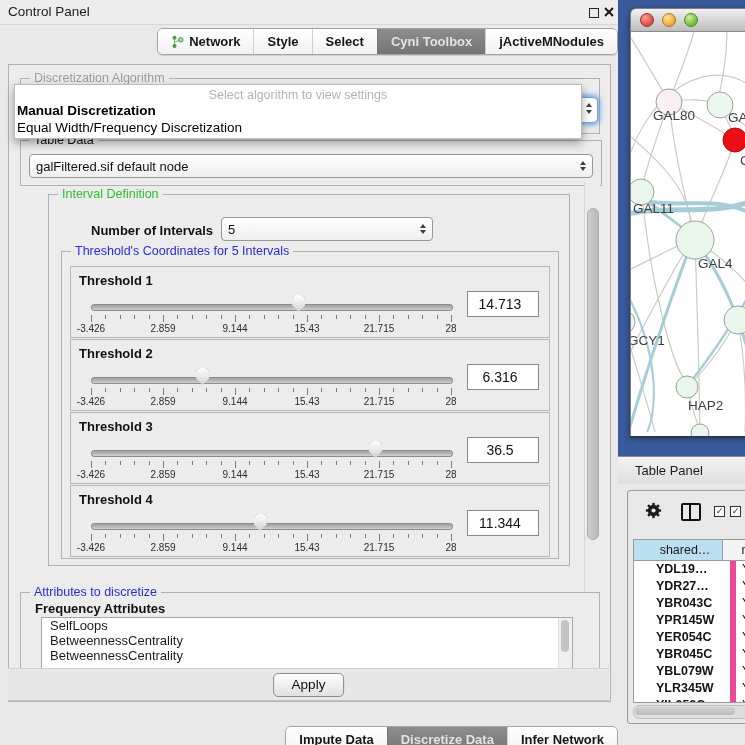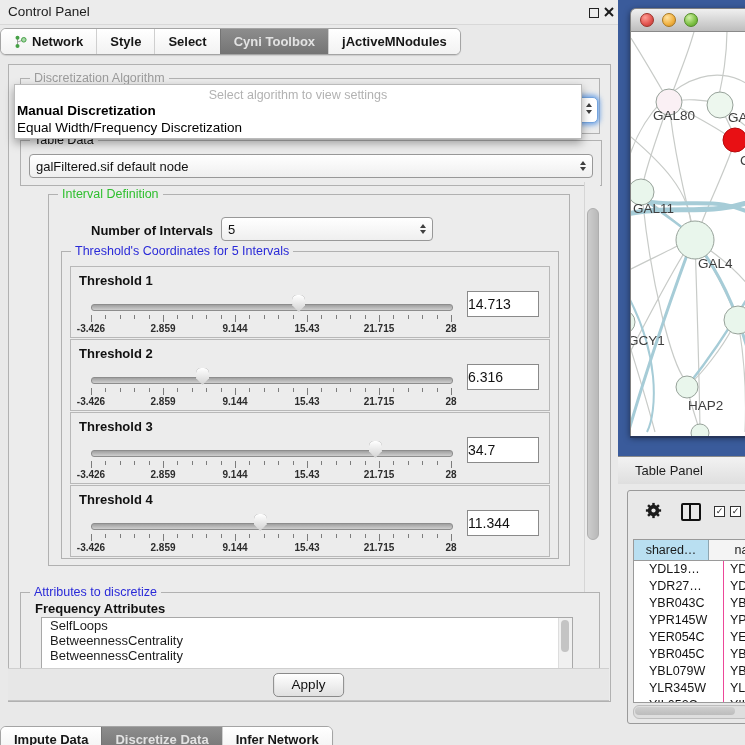--- a/index.html
+++ b/index.html
@@ -5,21 +5,21 @@
   html,body{margin:0;padding:0;}
   body{font-family:"Liberation Sans", sans-serif; -webkit-font-smoothing:antialiased;}
   #screen{position:relative;width:745px;height:745px;background:#e9e9e9;overflow:hidden;}
 
   
   .cp-titlebar{position:absolute;left:0;top:0;width:618px;height:24px;background:#ececec;border-bottom:1px solid #d8d8d8;}
   .cp-title{position:absolute;left:8px;top:4px;font-size:13.5px;color:#1d1d1d;}
   .win-float{position:absolute;left:589px;top:8px;width:8px;height:8px;border:1.5px solid #222;cursor:pointer;}
   .win-close{position:absolute;left:604px;top:7px;cursor:pointer;}
 
-  .tabbar{position:absolute;left:0;width:618px;display:flex;justify-content:flex-start;}
+  .tabbar{position:absolute;left:0;width:618px;display:flex;justify-content:flex-end;}
   .tabbar.top{top:28px;}
   .tabbar.bottom{top:726px;}
   .tabbar-box{display:flex;background:#fdfdfd;border:1px solid #a4a4a4;border-radius:6px;overflow:hidden;height:25px;box-shadow:0 1px 1px rgba(0,0,0,.12);}
   .tab{display:flex;align-items:center;gap:5px;padding:0 13px;font-weight:bold;font-size:13px;line-height:25px;color:#161616;position:relative;cursor:pointer;background:linear-gradient(#ffffff,#f2f2f2);}
   .tab:not(:first-child){border-left:1px solid #cfcfcf;}
   .tab.selected{background:linear-gradient(#8d8d8d,#747474);color:#e3e3e3;border-left-color:#747474;}
 
   .cp-body{position:absolute;left:8px;top:64px;width:601px;height:636px;background:#ececec;border:1px solid #b1b1b1;}
 
   .group{position:absolute;border:1px solid #b1b1b1;background:#ececec;}
@@ -53,22 +53,22 @@
   .noi-label{position:absolute;left:42px;top:28px;font-size:13px;font-weight:bold;color:#111;}
   .threshold-block{position:absolute;left:8px;width:478px;height:70px;background:#ececec;border:1px solid #b8b8b8;}
   .th-label{position:absolute;left:8px;top:6px;font-size:13px;font-weight:bold;color:#111;}
   .track{position:absolute;left:20px;top:37px;width:360px;height:5px;border-radius:3px;background:linear-gradient(#9f9f9f,#cfcfcf);border:1px solid #8d8d8d;cursor:pointer;}
   .thumb{position:absolute;width:13px;height:17px;top:28px;background:linear-gradient(#ffffff,#d2d2d2);border-radius:5px 5px 2px 2px;clip-path:polygon(0 0,100% 0,100% 60%,50% 100%,0 60%);filter:drop-shadow(0 0 0.6px #6f6f6f);cursor:grab;}
   .ticks{position:absolute;left:20px;top:48px;width:360px;height:8px;}
   .tick{position:absolute;top:0;width:1px;background:#7c7c7c;}
   .tick.minor{height:4px;}
   .tick.major{height:7px;}
   .tick-labels{position:absolute;left:20px;top:56px;width:360px;height:12px;}
-  .tick-lab{position:absolute;transform:translateX(-50%);font-size:10px;font-weight:bold;color:#2c2c2c;white-space:nowrap;}
-  .value-box{position:absolute;right:10px;top:24px;width:64px;height:24px;background:#fff;border:1px solid #8a8a8a;font-size:14px;color:#111;text-align:left;line-height:24px;padding-right:6px;cursor:text;}
+  .tick-lab{position:absolute;transform:translateX(-50%);font-size:10px;font-weight:normal;color:#2c2c2c;white-space:nowrap;}
+  .value-box{position:absolute;right:10px;top:24px;width:64px;height:24px;background:#fff;border:1px solid #8a8a8a;font-size:14px;color:#111;text-align:center;line-height:24px;padding-right:6px;cursor:text;}
 
   
   .attr-heading{position:absolute;left:14px;top:8px;font-size:13px;font-weight:bold;color:#111;}
   .listbox{position:absolute;left:20px;top:24px;width:530px;height:50px;background:#fff;border:1px solid #a8a8a8;overflow:hidden;}
   .listbox .li{font-size:13px;color:#1c1c1c;padding-left:8px;line-height:15px;cursor:default;}
   .list-vscroll{position:absolute;right:0;top:0;width:13px;height:100%;background:#f0f0f0;border-left:1px solid #ddd;}
   .list-vscroll .thumb-v2{position:absolute;left:2px;top:2px;width:8px;height:32px;border-radius:4px;background:#c4c4c4;}
 
   .apply-bar{position:absolute;left:8px;top:668px;width:601px;height:31px;background:#e7e7e7;border-top:1px solid #cfcfcf;border-bottom:1px solid #c2c2c2;}
   .apply-btn{position:absolute;left:50%;transform:translateX(-50%);top:4px;height:22px;padding:0 18px;background:linear-gradient(#ffffff,#e0e0e0);border:1px solid #8a8a8a;border-radius:5px;font-size:13.5px;color:#111;line-height:22px;cursor:pointer;}
@@ -91,25 +91,25 @@
   .tpanel{position:absolute;left:627px;top:490px;width:130px;height:232px;background:#e8e8e8;border:1px solid #9a9a9a;border-radius:3px;}
   .tp-toolbar{position:absolute;left:0;top:0;width:100%;height:44px;}
   .gear{position:absolute;left:16px;top:10px;cursor:pointer;}
   .col-icon{position:absolute;left:53px;top:12px;width:16px;height:14px;border:2px solid #111;border-radius:2px;cursor:pointer;}
   .col-icon::after{content:'';position:absolute;left:6px;top:0;width:2px;height:14px;background:#111;}
   .chk{position:absolute;top:15px;width:9px;height:9px;border:1.5px solid #333;background:#fff;font-size:9px;line-height:9px;text-align:center;color:#222;cursor:pointer;}
   .chk1{left:86px;} .chk2{left:102px;}
   .tp-table{position:absolute;left:5px;top:48px;width:140px;height:162px;background:#fff;border:1px solid #9a9a9a;overflow:hidden;}
   .tp-header{display:flex;height:20px;border-bottom:1px solid #9a9a9a;}
   .tp-hcell{font-size:12.5px;color:#1a1a1a;line-height:20px;text-align:center;overflow:hidden;white-space:nowrap;}
-  .tp-hcell.c1{width:74px;background:#b9dff1;border-right:1px solid #8fa6b0;cursor:pointer;}
+  .tp-hcell.c1{width:74px;background:#b9dff1;border-right:1px solid #8fa6b0;cursor:pointer;padding-left:14px;}
   .tp-hcell.c2{flex:1;background:#f4f4f4;cursor:pointer;}
   .tp-row{display:flex;height:17px;cursor:default;}
   .tp-cell{font-size:12.5px;color:#141414;line-height:17px;white-space:nowrap;overflow:hidden;}
-  .tp-cell.c1{width:74px;padding-left:15px;border-right:1px solid #ec4899;}
+  .tp-cell.c1{width:74px;padding-left:22px;border-right:6px solid #ec4899;font-weight:bold;}
   .tp-cell.c2{flex:1;padding-left:6px;}
   .hscroll{position:absolute;left:5px;top:214px;width:115px;height:12px;background:#dedede;border:1px solid #bdbdbd;border-radius:6px;}
   .hscroll .thumb-h{position:absolute;left:1px;top:1px;width:100px;height:8px;border-radius:5px;background:linear-gradient(#cfcfcf,#bcbcbc);}
 </style>
 </head>
 <body>
 
 <div id="screen">
 
   <div class="cp-titlebar">
@@ -313,21 +313,21 @@
               <span class="tick major" style="left: 360px;"></span>
             </div>
     <div class="tick-labels">
               <span class="tick-lab" style="left: 0px;">-3.426</span>
               <span class="tick-lab" style="left: 72px;">2.859</span>
               <span class="tick-lab" style="left: 144px;">9.144</span>
               <span class="tick-lab" style="left: 216px;">15.43</span>
               <span class="tick-lab" style="left: 288px;">21.715</span>
               <span class="tick-lab" style="left: 360px;">28</span>
             </div>
-    <div class="value-box">34.7</div>
+    <div class="value-box">36.5</div>
   </div>
           <div class="threshold-block" style="top: 233px;">
     <div class="th-label">Threshold 4</div>
     <div class="track"></div>
     <div class="thumb" style="left: 182.7px;"></div>
     <div class="ticks">
               <span class="tick major" style="left: 0px;"></span>
               <span class="tick minor" style="left: 14.4px;"></span>
               <span class="tick minor" style="left: 28.8px;"></span>
               <span class="tick minor" style="left: 43.2px;"></span>

